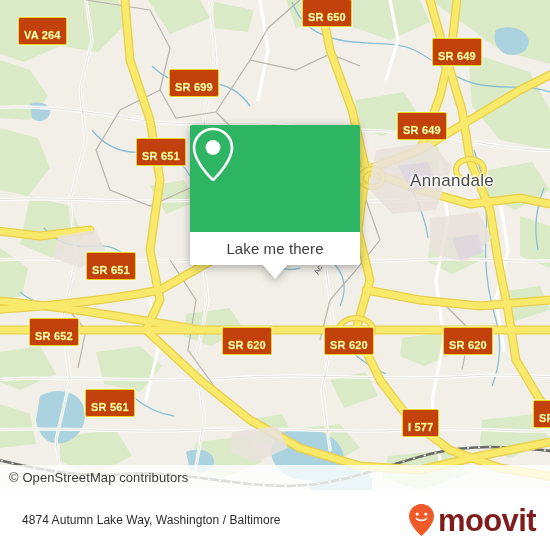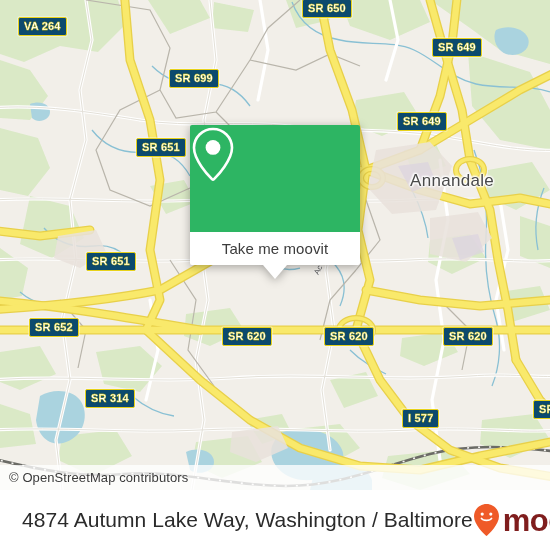--- a/index.html
+++ b/index.html
@@ -10,29 +10,29 @@
   }
   #app{position:relative;width:550px;height:550px;overflow:hidden;background:#fff;}
 
   
   .map{position:absolute;left:0;top:0;width:550px;height:490px;overflow:hidden;background:#f2efe9;}
   .map svg{position:absolute;left:0;top:0;}
 
   
   .shield{
     position:absolute;
-    background:#0c4a6e;
+    background:#c2410c;
     border:1px solid #e8d21a;
     border-radius:2px;
     color:#ffffff;
     font-size:11px;
     font-weight:bold;
     letter-spacing:0.2px;
     line-height:14px;
-    padding:1px 5px 2px 5px;
+    padding:10px 5px 2px 5px;
     white-space:nowrap;
     text-shadow:0 0 2px rgba(120,105,0,.35);
     box-shadow:0 0 0 1px rgba(255,255,255,.35);
   }
   .shield i{font-style:normal;display:block;
     -webkit-text-stroke:0.3px #efd900;}
 
   
   .place{
     position:absolute;color:#4a4a4a;font-size:17px;letter-spacing:.3px;
@@ -71,21 +71,21 @@
     display:flex;align-items:center;
   }
   .attrib span{color:#3a3a3a;font-size:13px;padding-left:9px;letter-spacing:.1px;text-align:right;}
 
   
   .footer{
     position:absolute;left:0;top:490px;width:550px;height:60px;
     background:#ffffff;display:flex;align-items:center;
     justify-content:space-between;overflow:hidden;
   }
-  .addr{position:relative;color:#2b2b2b;font-size:21px;padding-left:22px;letter-spacing:.05px;white-space:nowrap;}
+  .addr{position:relative;color:#2b2b2b;font-size:12px;padding-left:22px;letter-spacing:.05px;white-space:nowrap;}
   .brand{position:relative;display:flex;align-items:center;padding-right:14px;}
   .brand .pin{width:27px;height:34px;margin-right:3px;}
   .brand .word{color:#7f1d1d;font-size:31px;font-weight:bold;letter-spacing:-.6px;line-height:31px;}
 </style>
 </head>
 <body>
 
 <div id="app">
 
   <div class="map">
@@ -291,42 +291,42 @@
       <div class="shield" style="left: 222px; top: 327px;">
           <i>SR 620</i>
         </div>
       <div class="shield" style="left: 324px; top: 327px;">
           <i>SR 620</i>
         </div>
       <div class="shield" style="left: 443px; top: 327px;">
           <i>SR 620</i>
         </div>
       <div class="shield" style="left: 85px; top: 389px;">
-          <i>SR 314</i>
+          <i>SR 561</i>
         </div>
       <div class="shield" style="left: 402px; top: 409px;">
           <i>I 577</i>
         </div>
       <div class="shield" style="left: 533px; top: 400px;">
           <i>SR</i>
         </div>
     </div>
 
     <div class="place" style="left: 452px; top: 181px; transform: translate(-50%, -50%);">Annandale</div>
     <div class="waterlabel" style="left: 312px; top: 272px;">Ac</div>
 
     <div class="popup">
       <div class="popup-top">
         <svg width="46" height="58" viewBox="0 0 46 58">
           <path d="M23 4 C12.5 4 4 12.4 4 22.8 C4 35 18.2 50.4 22 54.2 C22.6 54.8 23.4 54.8 24 54.2 C27.8 50.4 42 35 42 22.8 C42 12.4 33.5 4 23 4 Z" fill="none" stroke="#ffffff" stroke-width="2.6"></path>
           <circle cx="23" cy="22.4" r="7.4" fill="#ffffff"></circle>
         </svg>
       </div>
       <div class="popup-bottom">
-        <span>Take me moovit</span>
+        <span>Lake me there</span>
       </div>
       <div class="popup-tail"></div>
     </div>
 
     <div class="attrib">
       <span>© OpenStreetMap contributors</span>
     </div>
   </div>
 
   <div class="footer">

